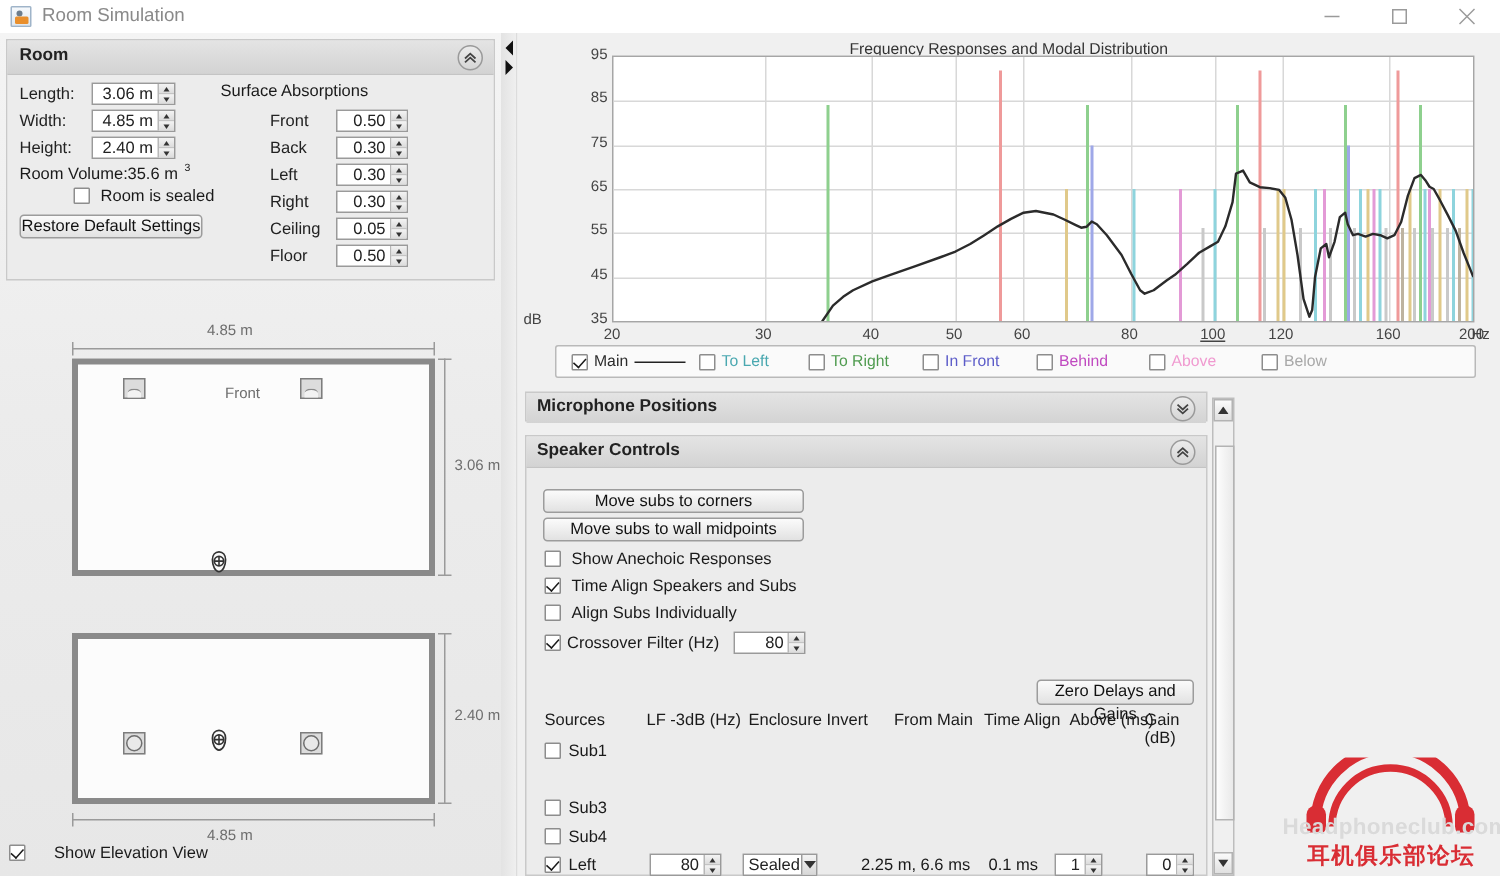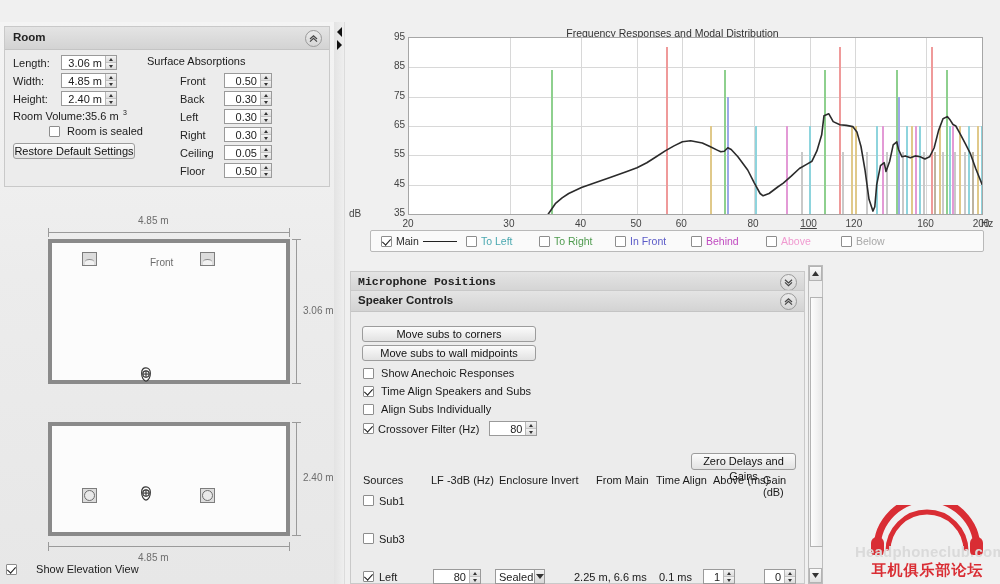--- a/index.html
+++ b/index.html
@@ -133,20 +133,42 @@
   .wm-txt{position:absolute;left:0;top:38px;width:145px;text-align:center;font-size:15px;
     font-weight:bold;color:#d9d9d9;letter-spacing:.2px;}
   .wm-cn{position:absolute;left:0;top:56px;width:145px;text-align:center;font-size:15px;
     font-weight:bold;color:#d8232a;letter-spacing:1px;}
 </style>
 </head>
 <body>
 
 <div class="app">
 
+  <div class="titlebar">
+    <div class="title-ico"></div>
+    <div class="title-text">Room Simulation</div>
+    <div class="wbtns">
+      <div class="wbtn">
+        <svg width="12" height="12">
+            <line x1="1" y1="6" x2="11" y2="6" stroke="#9a9a9a" stroke-width="1"></line>
+          </svg>
+      </div>
+      <div class="wbtn">
+        <svg width="12" height="12">
+            <rect x="1.5" y="1.5" width="9" height="9" fill="none" stroke="#9a9a9a" stroke-width="1"></rect>
+          </svg>
+      </div>
+      <div class="wbtn">
+        <svg width="12" height="12">
+            <line x1="1" y1="1" x2="11" y2="11" stroke="#9a9a9a" stroke-width="1"></line>
+            <line x1="11" y1="1" x2="1" y2="11" stroke="#9a9a9a" stroke-width="1"></line>
+          </svg>
+      </div>
+    </div>
+  </div>
 
   <div class="leftpane">
 
     <div class="panel">
       <div class="panel-head">
         <div class="ttl">Room</div>
         <div class="collapse-btn">
           <svg width="9" height="9" viewBox="0 0 9 9">
             <path d="M1 5 L4.5 1.8 L8 5" fill="none" stroke="#444" stroke-width="1.2"></path>
             <path d="M1 7.6 L4.5 4.4 L8 7.6" fill="none" stroke="#444" stroke-width="1.2"></path>
@@ -482,21 +504,21 @@
             <span class="cbx"></span>
             <span style="margin-left:4px;color:#f09ad0;">Above</span>
           </div>
           <div class="lgitem" style="position: absolute; left: 470px;">
             <span class="cbx"></span>
             <span style="margin-left:4px;color:#a8a8a8;">Below</span>
           </div>
         </div>
     </div>
 
-    <div class="sec" style="top:249px;height:20px;font-family:Liberation Mono, monospace;">
+    <div class="sec" style="top:239px;height:20px;">
       <div class="sec-head" style="border-bottom:none;">
         <div class="ttl">Microphone Positions</div>
         <div class="collapse-btn" style="top:2px;">
           <svg width="9" height="9" viewBox="0 0 9 9">
             <path d="M1 1.8 L4.5 5 L8 1.8" fill="none" stroke="#444" stroke-width="1.2"></path>
             <path d="M1 4.4 L4.5 7.6 L8 4.4" fill="none" stroke="#444" stroke-width="1.2"></path>
           </svg>
         </div>
       </div>
     </div>
@@ -556,20 +578,24 @@
             <div class="th" style="left: 362px; top: 0px;">Above (ms)</div>
             <div class="th" style="left: 412px; top: 0px;">Gain (dB)</div>
             <div style="position: absolute; left: 0px; top: 19px; width: 455px; height: 19px;">
               <span style="position:absolute;left:12px;top:2px;" class="cbx"></span>
               <span class="cell" style="left:28px;top:2px;">Sub1</span>
             </div>
             <div style="position: absolute; left: 0px; top: 57px; width: 455px; height: 19px;">
               <span style="position:absolute;left:12px;top:2px;" class="cbx"></span>
               <span class="cell" style="left:28px;top:2px;">Sub3</span>
             </div>
+            <div style="position: absolute; left: 0px; top: 76px; width: 455px; height: 19px;">
+              <span style="position:absolute;left:12px;top:2px;" class="cbx"></span>
+              <span class="cell" style="left:28px;top:2px;">Sub4</span>
+            </div>
             <div style="position: absolute; left: 0px; top: 95px; width: 455px; height: 19px;">
               <span style="position:absolute;left:12px;top:2px;" class="cbx on"></span>
               <span class="cell" style="left:28px;top:2px;">Left</span>
               <span class="spin" style="position:absolute;left:82px;top:0px;width:48px;">
                 <span class="val">80</span>
                 <span class="btns">
                   <i>
                     <span class="tri up"></span>
                   </i>
                   <i>

